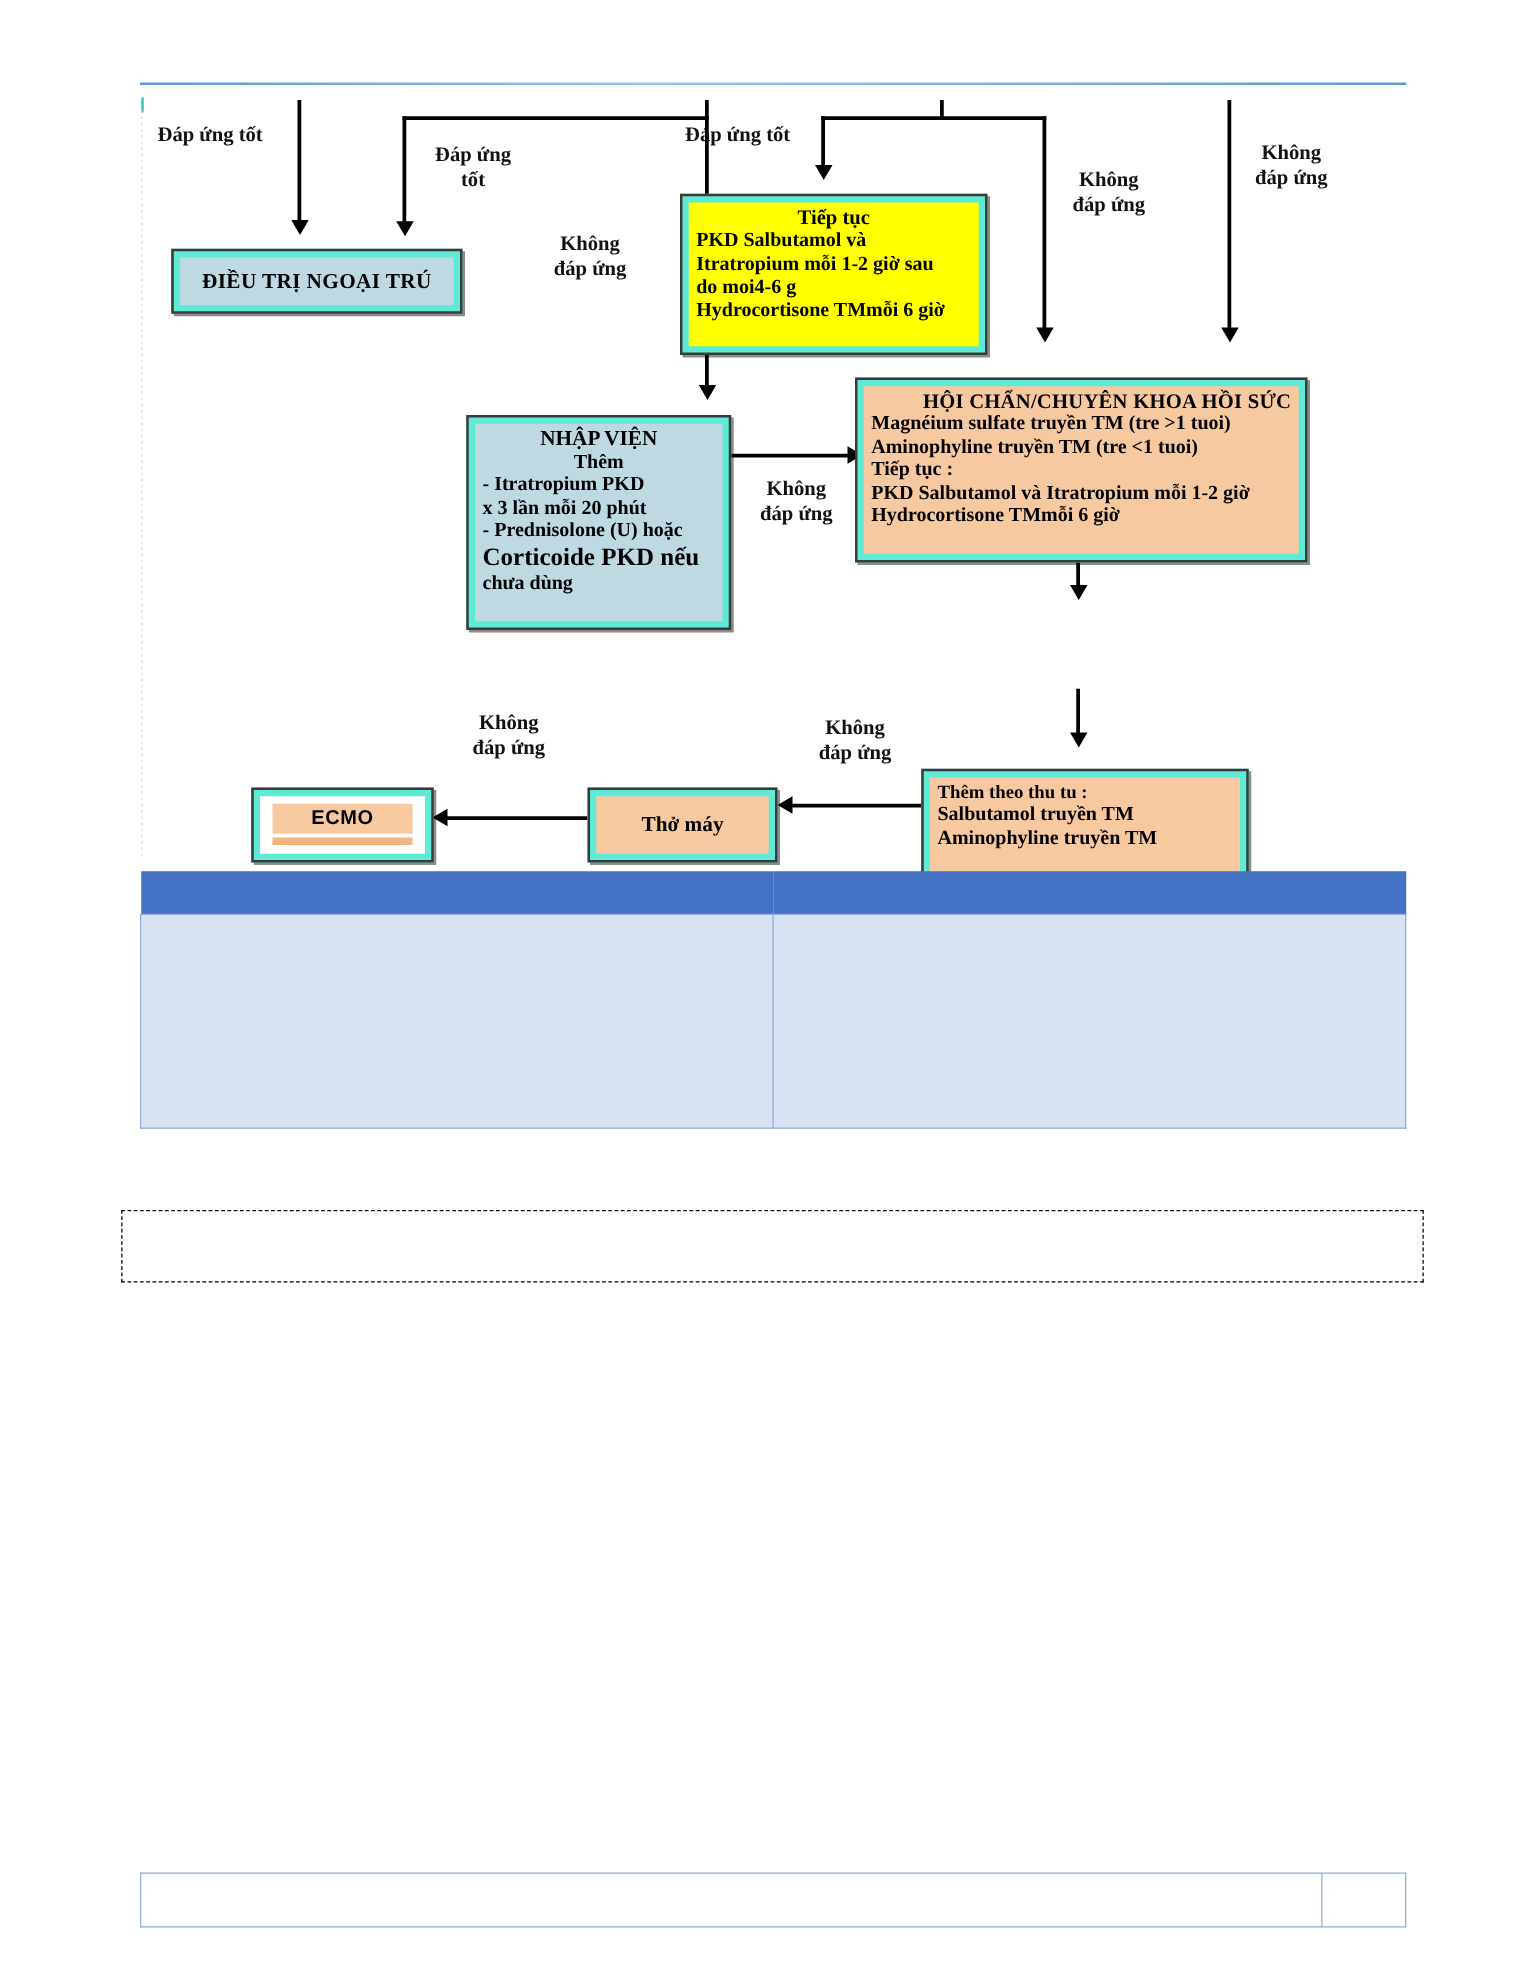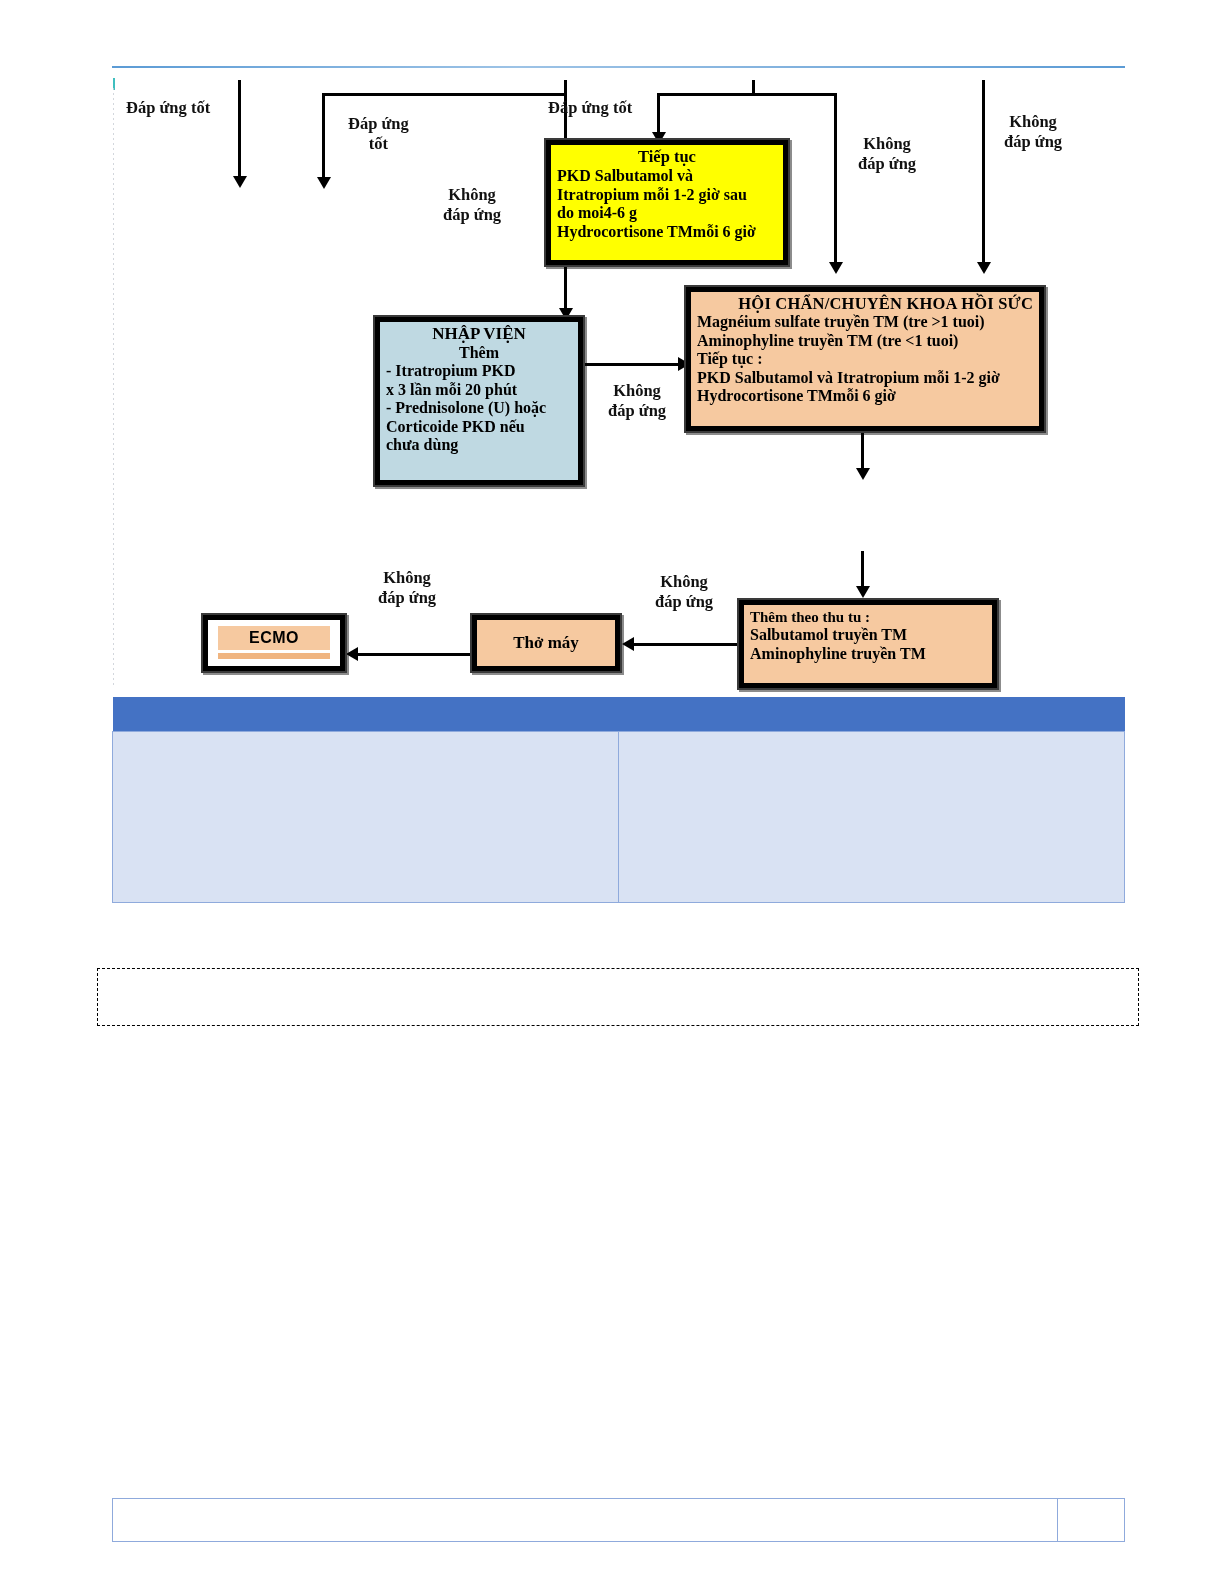--- a/index.html
+++ b/index.html
@@ -51,22 +51,23 @@
     top: 0;
     width: 1225px;
     height: 710px;
   }
 
   
   .node {
     position: absolute;
     box-sizing: border-box;
     border: 2px solid #3a3a3a;
-    background: #000000;
+    background: #5eead4;
     box-shadow: 2px 2px 0 rgba(0,0,0,.45);
+    margin-top: 17px;
   }
   .node .inner {
     position: absolute;
     left: 5px; right: 5px; top: 5px; bottom: 5px;
     box-sizing: border-box;
     padding: 2px 6px;
     line-height: 1.16;
   }
   .fill-blue  .inner { background: #bfd9e2; }
   .fill-yellow .inner { background: #ffff00; }
@@ -255,39 +256,44 @@
 đáp ứng</div>
   <div class="lbl t-center" style="left:1004px; top:112px;">Không
 đáp ứng</div>
   <div class="lbl t-center" style="left:608px; top:381px;">Không
 đáp ứng</div>
   <div class="lbl t-center" style="left:655px; top:572px;">Không
 đáp ứng</div>
   <div class="lbl t-center" style="left:378px; top:568px;">Không
 đáp ứng</div>
 
+  <div class="node fill-blue" style="left:137px; top:182px; width:233px; height:52px;">
+    <div class="inner t-center" style="display:flex;align-items:center;justify-content:center;">
+      <span class="bold" style="font-size:17px;letter-spacing:.3px;">ĐIỀU TRỊ NGOẠI TRÚ</span>
+    </div>
+  </div>
 
   <div class="node fill-yellow" style="left:544px; top:138px; width:246px; height:129px;">
     <div class="inner">
       <div class="t-center bold" style="font-size:16.5px;margin-bottom:1px;">Tiếp tục</div>
       <div class="t-left bold" style="font-size:16px;">PKD Salbutamol và</div>
       <div class="t-left bold" style="font-size:16px;">Itratropium mỗi 1-2 giờ sau</div>
       <div class="t-left bold" style="font-size:16px;">do moi4-6 g</div>
       <div class="t-left bold" style="font-size:16px;">Hydrocortisone TMmỗi 6 giờ</div>
     </div>
   </div>
 
   <div class="node fill-blue" style="left:373px; top:315px; width:212px; height:172px;">
     <div class="inner">
       <div class="t-center bold" style="font-size:17px;">NHẬP VIỆN</div>
       <div class="t-center bold" style="font-size:16px;">Thêm</div>
       <div class="t-left bold" style="font-size:16px;">- Itratropium PKD</div>
       <div class="t-left bold" style="font-size:16px;">x 3 lần mỗi 20 phút</div>
       <div class="t-left bold" style="font-size:16px;">- Prednisolone (U) hoặc</div>
-      <div class="t-left bold" style="font-size:16px;">Corticoide PKD nếu</div>
+      <div class="t-left bold" style="font-size:20px;">Corticoide PKD nếu</div>
       <div class="t-left bold" style="font-size:16px;">chưa dùng</div>
     </div>
   </div>
 
   <div class="node fill-orange" style="left:684px; top:285px; width:362px; height:148px;">
     <div class="inner">
       <div class="t-center bold" style="font-size:16.5px;letter-spacing:.2px;text-align:right;">HỘI CHẨN/CHUYÊN KHOA HỒI SỨC</div>
       <div class="t-left bold" style="font-size:16px;">Magnéium sulfate truyền TM (tre &gt;1 tuoi)</div>
       <div class="t-left bold" style="font-size:16px;">Aminophyline truyền TM (tre &lt;1 tuoi)</div>
       <div class="t-left bold" style="font-size:16px;">Tiếp tục :</div>

